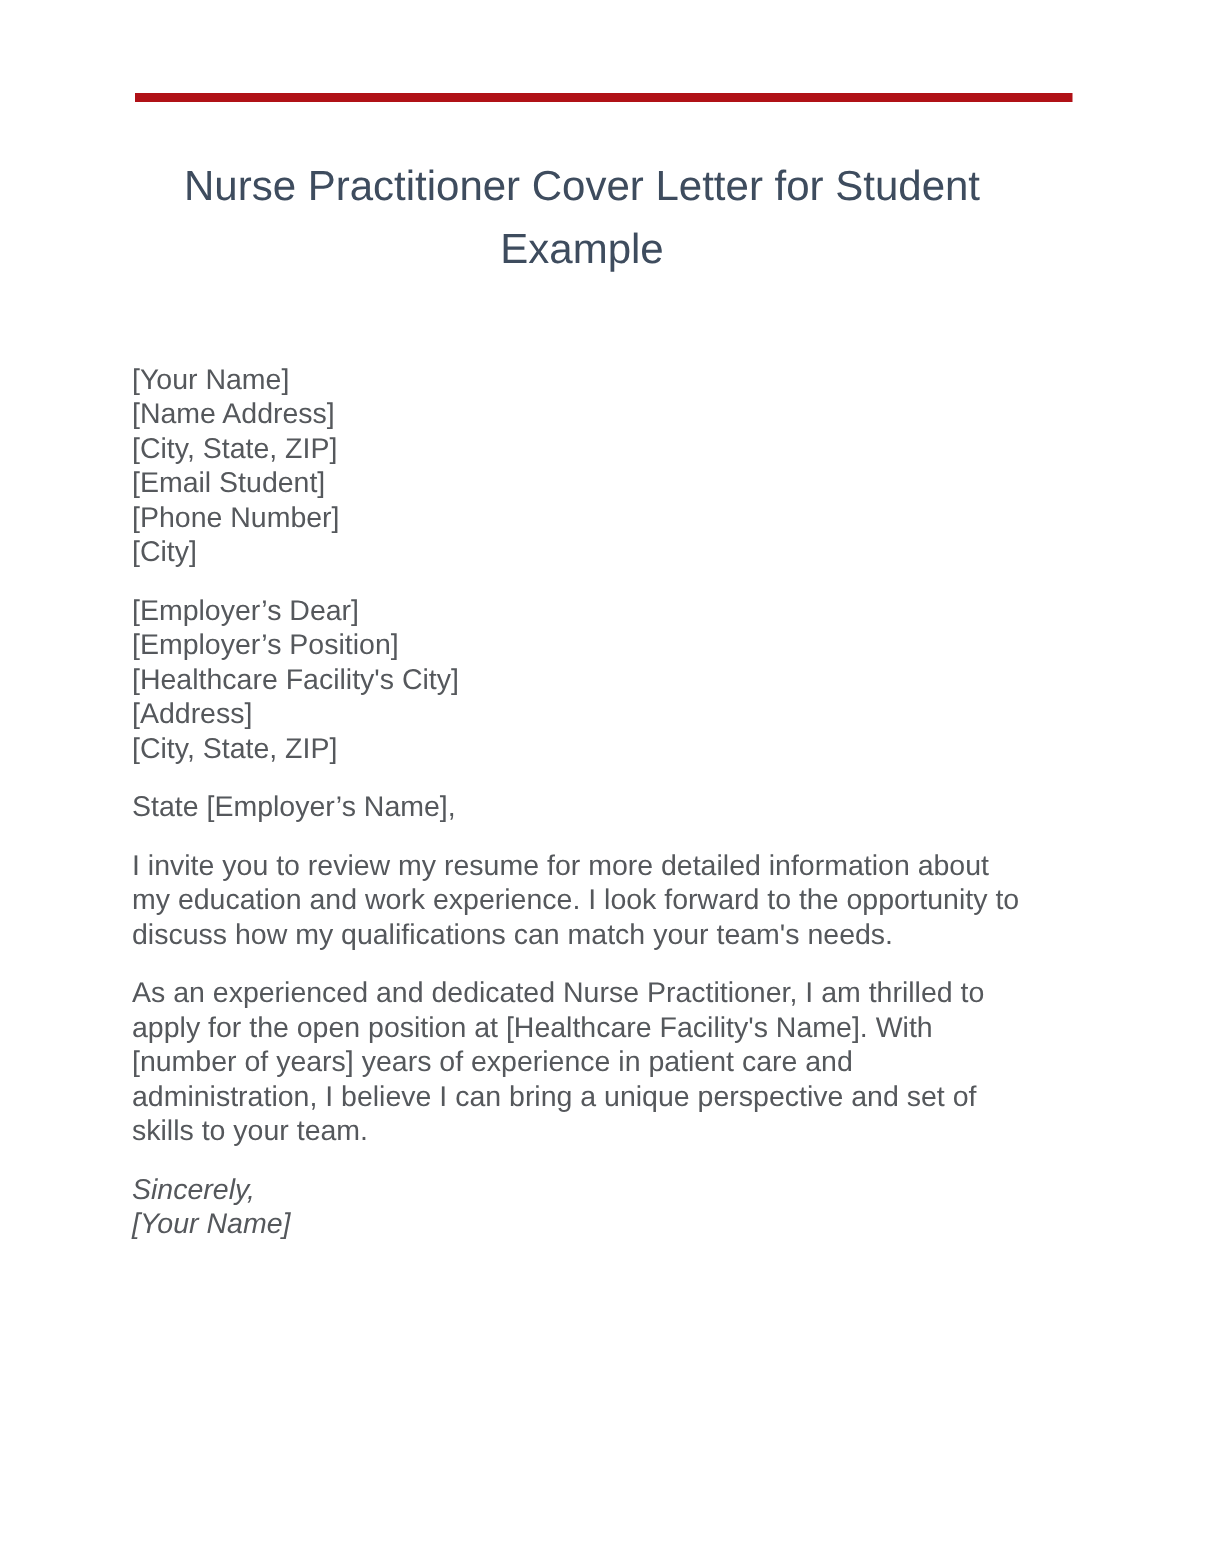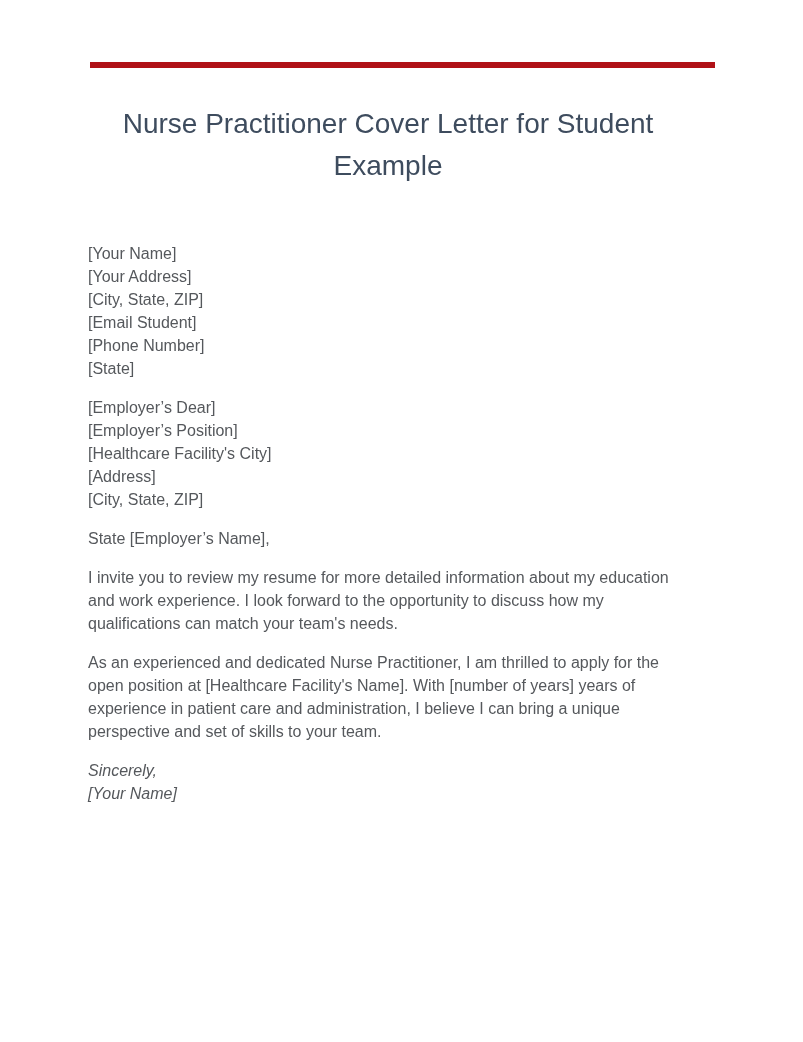--- a/index.html
+++ b/index.html
@@ -31,21 +31,21 @@
   .doc-title {
     margin: 35px 0 55px 0;
     font-size: 28px;
     line-height: 42px;
     font-weight: 400;
     color: #3e4c5e;
     text-align: center;
   }
   .para {
     margin: 0 0 16px 0;
-    font-size: 16px;
+    font-size: 19px;
     line-height: 23px;
     color: #55585c;
   }
   .para:last-child {
     margin-bottom: 0;
     font-style: italic;
   }
 </style>
 </head>
 <body>
@@ -55,25 +55,25 @@
   <div class="rule-wrap">
     <div class="accent-rule"></div>
   </div>
 
   <div class="content">
 
     <h1 class="doc-title">Nurse Practitioner Cover Letter for Student Example</h1>
 
     <p class="para">
       <span>[Your Name]</span><br>
-      <span>[Your Address]</span><br>
+      <span>[Name Address]</span><br>
       <span>[City, State, ZIP]</span><br>
       <span>[Email Student]</span><br>
       <span>[Phone Number]</span><br>
-      <span>[State]</span>
+      <span>[City]</span>
     </p>
 
     <p class="para">
       <span>[Employer’s Dear]</span><br>
       <span>[Employer’s Position]</span><br>
       <span>[Healthcare Facility's City]</span><br>
       <span>[Address]</span><br>
       <span>[City, State, ZIP]</span>
     </p>
 

